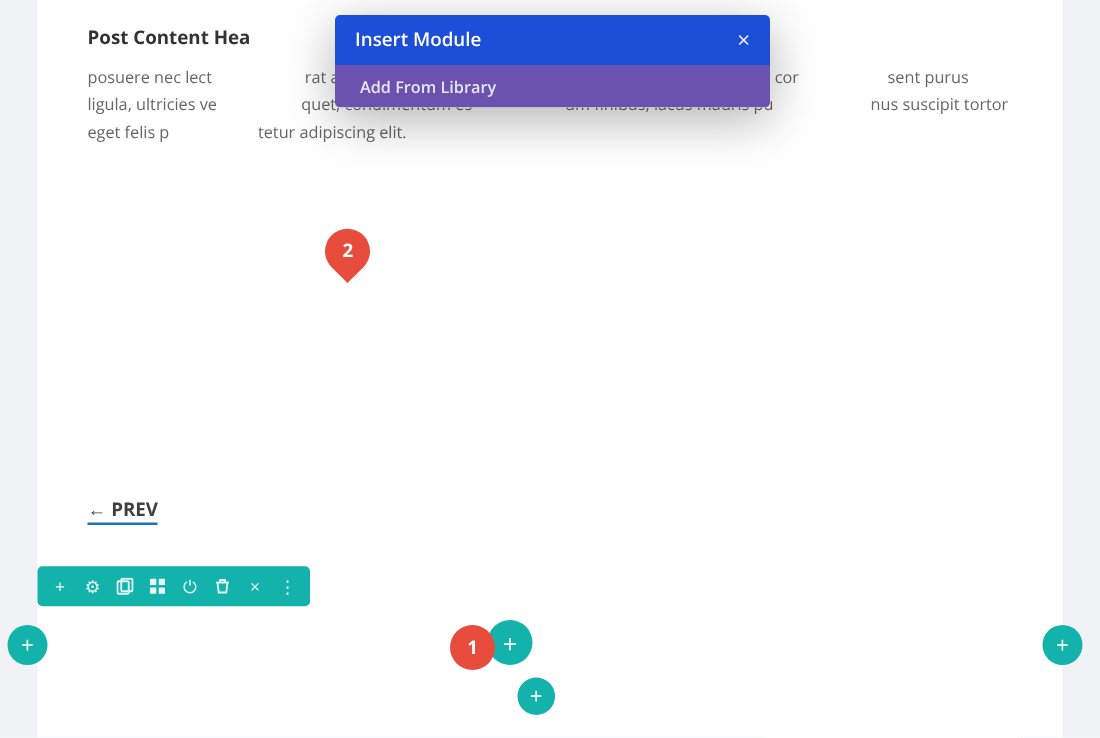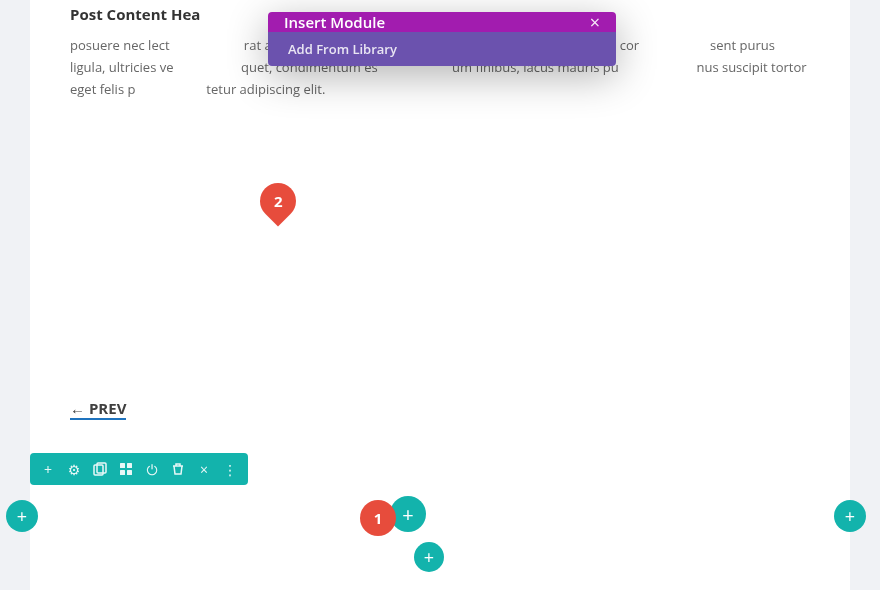--- a/index.html
+++ b/index.html
@@ -18,21 +18,21 @@
       position: absolute;
       top: 0; left: 0; right: 0; bottom: 0;
       background: #f0f2f5;
     }
 
     
     .content-area {
       position: absolute;
       top: 0; left: 30px; right: 30px; bottom: 0;
       background: #fff;
-      padding: 4px 40px;
+      padding: 20px 40px;
     }
 
     .post-content-heading {
       font-weight: 700;
       font-size: 15px;
       color: #333;
       margin-bottom: 10px;
     }
 
     .post-content-text {
@@ -198,25 +198,25 @@
       left: 268px;
       width: 348px;
       background: #fff;
       border-radius: 4px;
       box-shadow: 0 10px 40px rgba(0,0,0,0.3);
       z-index: 15;
       overflow: hidden;
     }
 
     .modal-header {
-      background: #a21caf;
+      background: #1d4ed8;
       display: flex;
       align-items: center;
       justify-content: space-between;
-      padding: 0 16px;
+      padding: 10px 16px;
     }
 
     .modal-title {
       color: #fff;
       font-size: 15px;
       font-weight: 600;
     }
 
     .modal-close {
       color: #fff;

